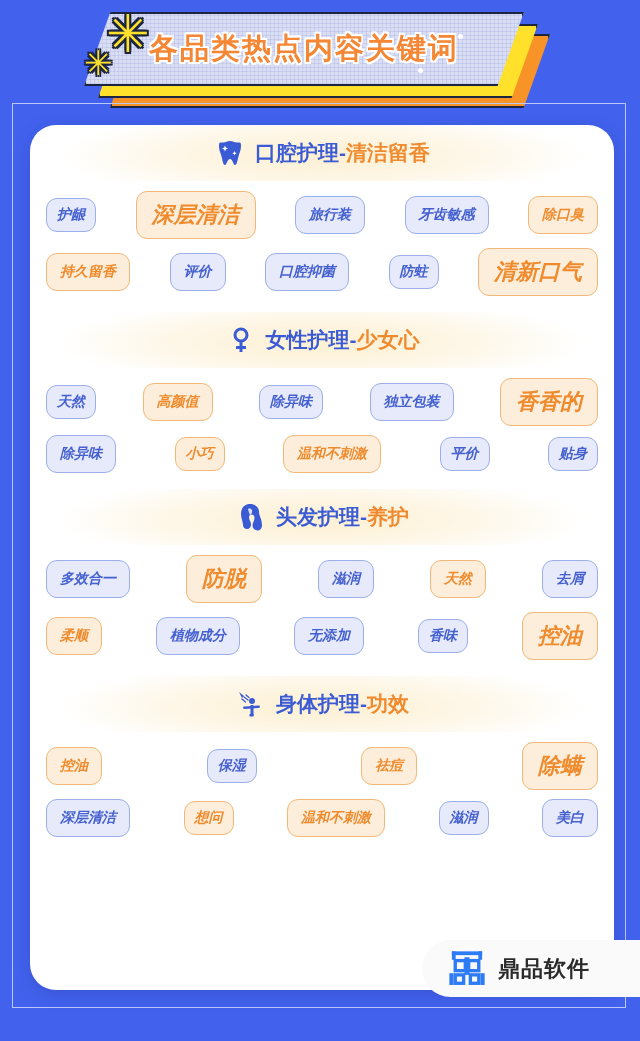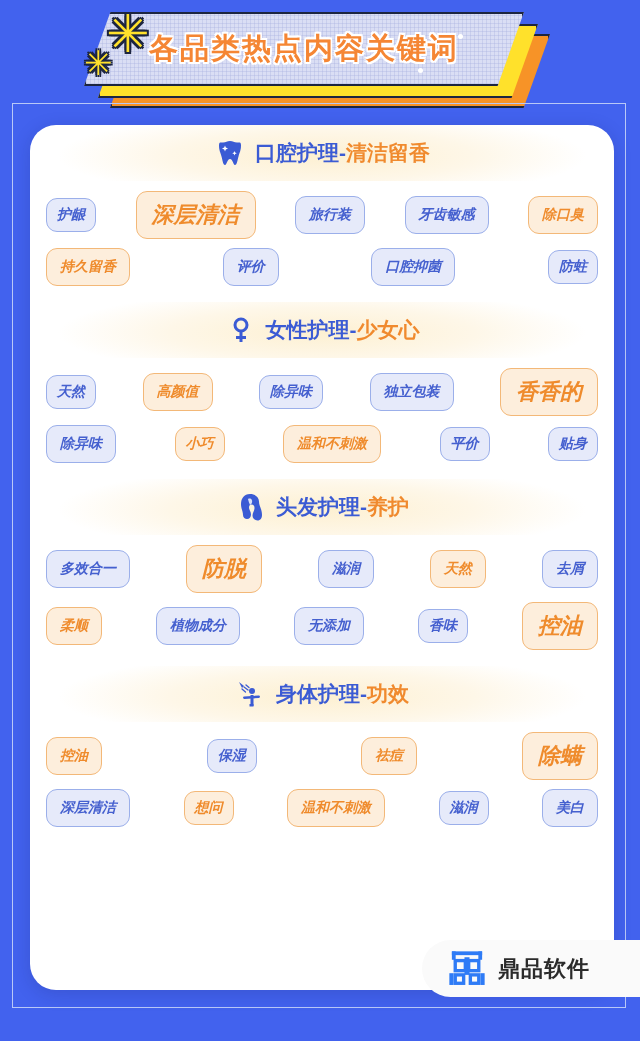--- a/index.html
+++ b/index.html
@@ -116,20 +116,21 @@
           <div class="tag orange s-l">深层清洁</div>
           <div class="tag blue s-m">旅行装</div>
           <div class="tag blue s-m">牙齿敏感</div>
           <div class="tag orange s-m">除口臭</div>
         </div>
         <div class="row">
           <div class="tag orange s-m">持久留香</div>
           <div class="tag blue s-m">评价</div>
           <div class="tag blue s-m">口腔抑菌</div>
           <div class="tag blue s-s">防蛀</div>
+          <div class="tag orange s-l">清新口气</div>
         </div>
       </div>
     </div>
     <div class="section">
       <div class="sec-head">
         <div class="sec-icon">
           <svg viewBox="0 0 64 64" width="32" height="32">
             <circle cx="32" cy="22" r="12" fill="none" stroke="#3B5BD4" stroke-width="6"></circle>
             <rect x="29" y="34" width="6" height="22" fill="#3B5BD4"></rect>
             <rect x="22" y="44" width="20" height="6" fill="#3B5BD4"></rect>

